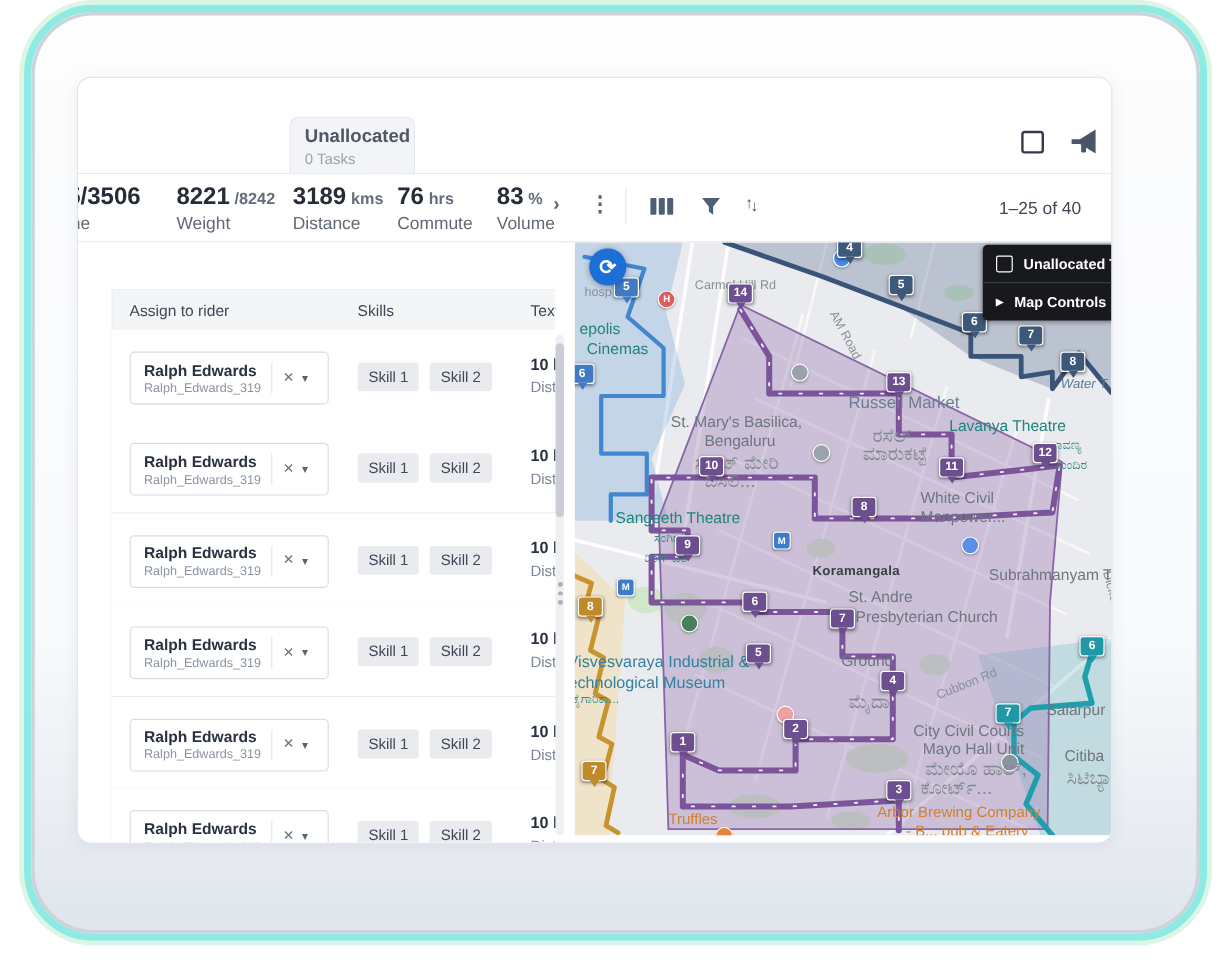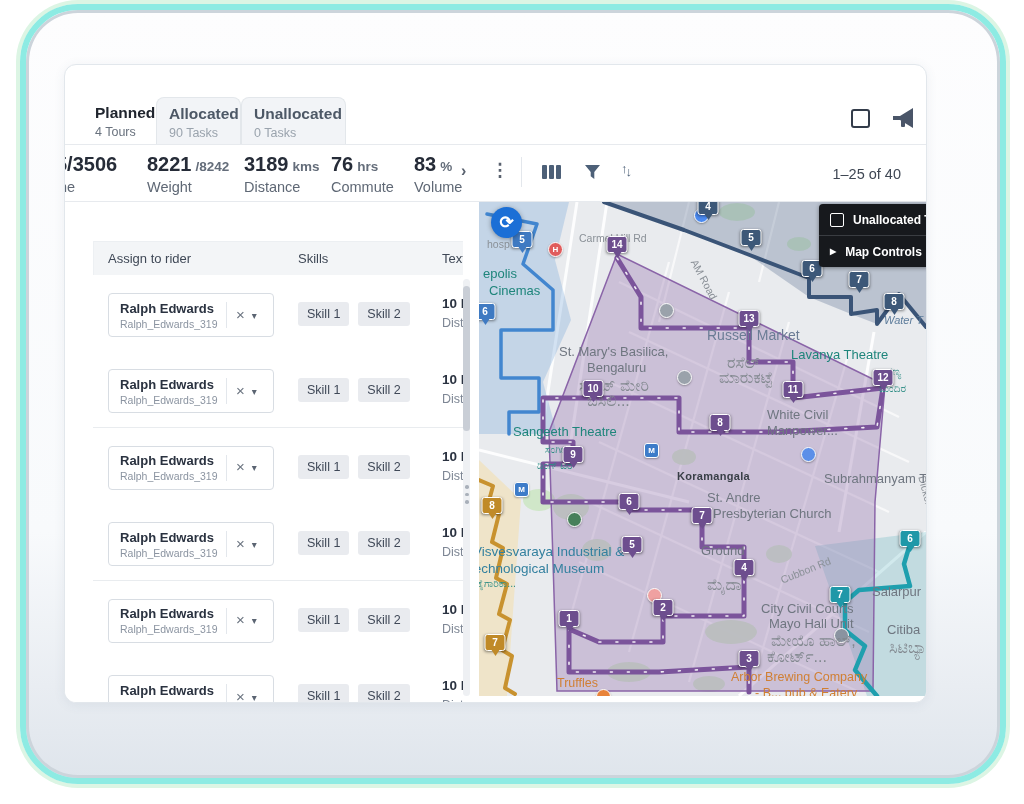--- a/index.html
+++ b/index.html
@@ -86,28 +86,20 @@
   .mo-arrow{font-size:8px;flex:none;}
   .megaphone{position:absolute;left:826px;top:42px;}
 </style>
 </head>
 <body>
 
 <div class="device"></div>
 
 <div class="screen">
 
-  <div class="tab" style="left:18px;width:73px;">
-    <div class="t1">Planned</div>
-    <div class="t2">4 Tours</div>
-  </div>
-  <div class="tab inactive" style="left:91px;width:85px;">
-    <div class="t1">Allocated</div>
-    <div class="t2">90 Tasks</div>
-  </div>
   <div class="tab inactive" style="left:176px;width:105px;">
     <div class="t1">Unallocated</div>
     <div class="t2">0 Tasks</div>
   </div>
   <div class="hdiv" style="top:79px;"></div>
 
   <div class="cb"></div>
   <svg class="megaphone" width="28" height="24" viewBox="0 0 28 24">
     <polygon points="2,9 9,9 22,1 22,21 9,13 2,13" fill="#4a5568"></polygon>
     <rect x="10" y="13" width="4" height="7" rx="1" fill="#4a5568"></rect>
@@ -398,21 +390,21 @@
     <div id="map-markers">
         <div class="mk" style="left: 229px; top: 13px; background: rgb(61, 88, 120);">4<span class="pt" style="border-top-color: rgb(61, 88, 120);"></span></div>
         <div class="mk" style="left: 272px; top: 44px; background: rgb(61, 88, 120);">5<span class="pt" style="border-top-color: rgb(61, 88, 120);"></span></div>
         <div class="mk" style="left: 333px; top: 75px; background: rgb(61, 88, 120);">6<span class="pt" style="border-top-color: rgb(61, 88, 120);"></span></div>
         <div class="mk" style="left: 380px; top: 86px; background: rgb(61, 88, 120);">7<span class="pt" style="border-top-color: rgb(61, 88, 120);"></span></div>
         <div class="mk" style="left: 415px; top: 108px; background: rgb(61, 88, 120);">8<span class="pt" style="border-top-color: rgb(61, 88, 120);"></span></div>
         <div class="mk" style="left: 43px; top: 46px; background: rgb(63, 122, 194);">5<span class="pt" style="border-top-color: rgb(63, 122, 194);"></span></div>
         <div class="mk" style="left: 6px; top: 118px; background: rgb(63, 122, 194);">6<span class="pt" style="border-top-color: rgb(63, 122, 194);"></span></div>
         <div class="mk" style="left: 138px; top: 51px; background: rgb(109, 78, 142);">14<span class="pt" style="border-top-color: rgb(109, 78, 142);"></span></div>
         <div class="mk" style="left: 270px; top: 125px; background: rgb(109, 78, 142);">13<span class="pt" style="border-top-color: rgb(109, 78, 142);"></span></div>
-        <div class="mk" style="left: 404px; top: 184px; background: rgb(109, 78, 142);">12<span class="pt" style="border-top-color: rgb(109, 78, 142);"></span></div>
+        <div class="mk" style="left: 392px; top: 184px; background: rgb(109, 78, 142);">12<span class="pt" style="border-top-color: rgb(109, 78, 142);"></span></div>
         <div class="mk" style="left: 314px; top: 196px; background: rgb(109, 78, 142);">11<span class="pt" style="border-top-color: rgb(109, 78, 142);"></span></div>
         <div class="mk" style="left: 114px; top: 195px; background: rgb(109, 78, 142);">10<span class="pt" style="border-top-color: rgb(109, 78, 142);"></span></div>
         <div class="mk" style="left: 94px; top: 261px; background: rgb(109, 78, 142);">9<span class="pt" style="border-top-color: rgb(109, 78, 142);"></span></div>
         <div class="mk" style="left: 241px; top: 229px; background: rgb(109, 78, 142);">8<span class="pt" style="border-top-color: rgb(109, 78, 142);"></span></div>
         <div class="mk" style="left: 223px; top: 322px; background: rgb(109, 78, 142);">7<span class="pt" style="border-top-color: rgb(109, 78, 142);"></span></div>
         <div class="mk" style="left: 150px; top: 308px; background: rgb(109, 78, 142);">6<span class="pt" style="border-top-color: rgb(109, 78, 142);"></span></div>
         <div class="mk" style="left: 153px; top: 351px; background: rgb(109, 78, 142);">5<span class="pt" style="border-top-color: rgb(109, 78, 142);"></span></div>
         <div class="mk" style="left: 265px; top: 374px; background: rgb(109, 78, 142);">4<span class="pt" style="border-top-color: rgb(109, 78, 142);"></span></div>
         <div class="mk" style="left: 270px; top: 465px; background: rgb(109, 78, 142);">3<span class="pt" style="border-top-color: rgb(109, 78, 142);"></span></div>
         <div class="mk" style="left: 184px; top: 414px; background: rgb(109, 78, 142);">2<span class="pt" style="border-top-color: rgb(109, 78, 142);"></span></div>

